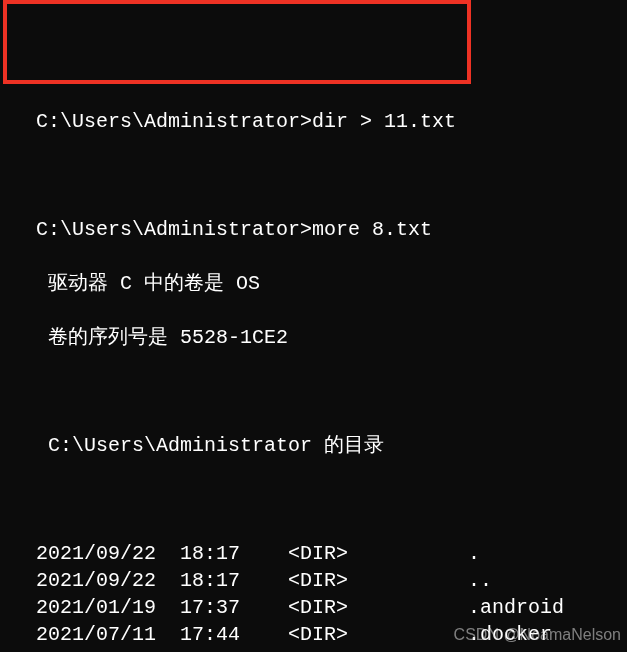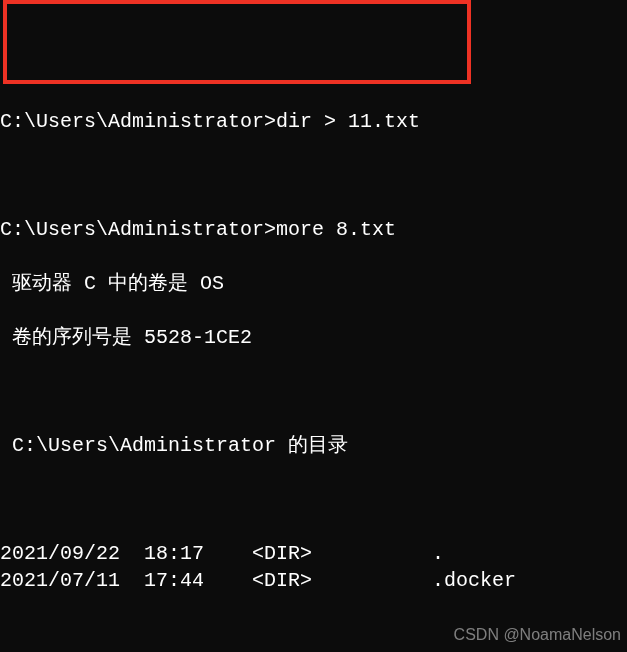--- a/index.html
+++ b/index.html
@@ -8,21 +8,21 @@
     color: #ffffff;
     font-family: "Consolas", "Courier New", monospace;
     font-size: 20px;
     line-height: 1.35;
     width: 627px;
     height: 652px;
     overflow: hidden;
     white-space: pre;
     position: relative;
   }
-  .line { white-space: pre; }
+  .line { white-space: pre; margin-left: 36px; }
   .highlight-box {
     position: absolute;
     left: 3px;
     top: 0px;
     width: 468px;
     height: 84px;
     border: 4px solid #ee3224;
     pointer-events: none;
   }
   .watermark {
@@ -41,19 +41,19 @@
 
 
 <div class="line"><span>C:\Users\Administrator&gt;</span><span>dir &gt; 11.txt</span></div>
 <div class="line"> </div>
 <div class="line"><span>C:\Users\Administrator&gt;</span><span>more 8.txt</span></div>
 <div class="line"> 驱动器 C 中的卷是 OS</div>
 <div class="line"> 卷的序列号是 5528-1CE2</div>
 <div class="line"> </div>
 <div class="line"> C:\Users\Administrator 的目录</div>
 <div class="line"> </div>
-<div id="listing"><div class="line">2021/09/22  18:17    &lt;DIR&gt;          .</div><div class="line">2021/07/11  17:44    &lt;DIR&gt;          .docker</div></div>
+<div id="listing"><div class="line">2021/09/22  18:17    &lt;DIR&gt;          .</div><div class="line">2021/09/22  18:17    &lt;DIR&gt;          ..</div><div class="line">2021/01/19  17:37    &lt;DIR&gt;          .android</div><div class="line">2021/07/11  17:44    &lt;DIR&gt;          .docker</div></div>
 
 <div class="highlight-box"></div>
 <div class="watermark">CSDN @NoamaNelson</div>
 
 
 
 
 </body></html>

